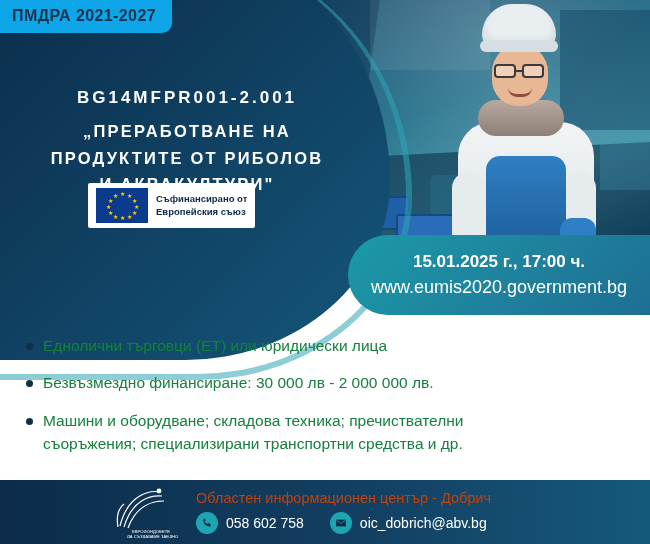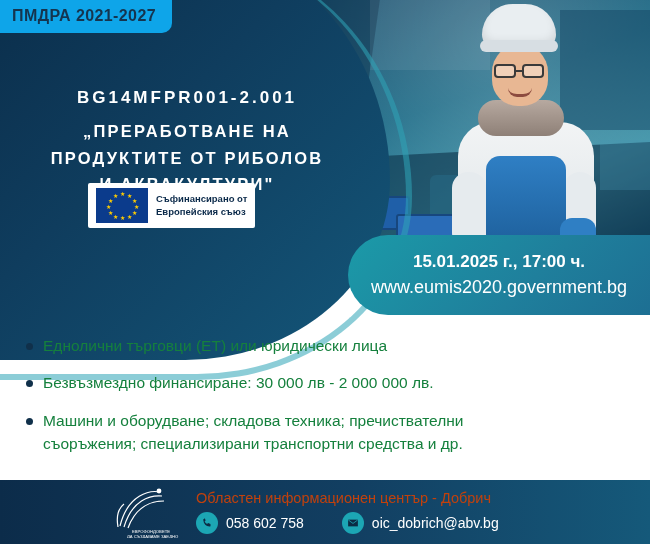--- a/index.html
+++ b/index.html
@@ -186,21 +186,21 @@
   .oic-logo {
     position: absolute; left: 110px; bottom: 6px; width: 72px; height: 52px;
     color: #ffffff;
   }
   .oic-text {
     position: absolute; left: 196px; bottom: 38px;
     color: #c2410c; font-size: 14.5px;
   }
   .contacts {
     position: absolute; left: 196px; bottom: 10px;
-    display: flex; align-items: center; gap: 38px; margin-top: 15px;
+    display: flex; align-items: center; gap: 26px; margin-top: 15px;
   }
   .contact { display: flex; align-items: center; gap: 8px; color: #ffffff; font-size: 14px; }
   .cicon {
     width: 22px; height: 22px; border-radius: 50%;
     background: #1ca6b4; color: #0b2c44;
     display: flex; align-items: center; justify-content: center;
     font-size: 12px; flex: 0 0 auto;
   }
   .cicon svg { display: block; }
 </style>

